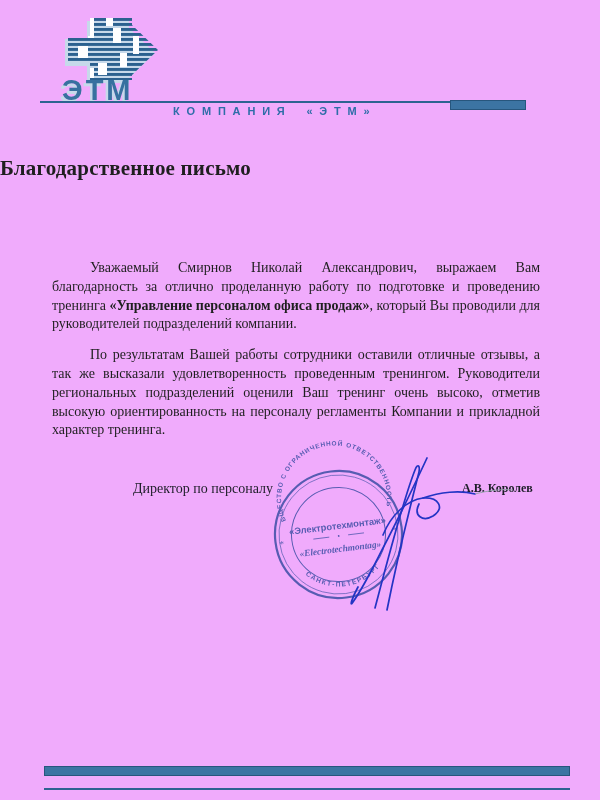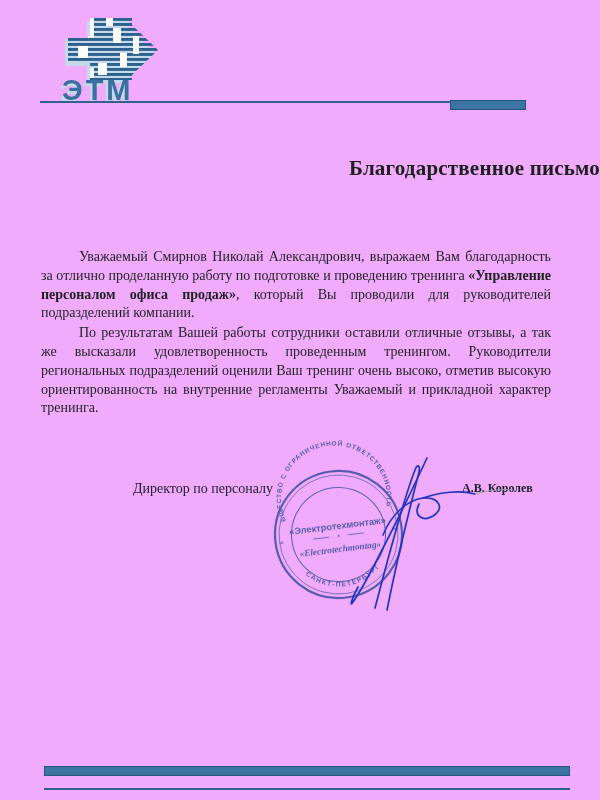--- a/index.html
+++ b/index.html
@@ -23,31 +23,31 @@
   }
   .company-caption{
     position:absolute;left:173px;top:105px;
     font-family:"Liberation Sans", sans-serif;
     font-size:11px;font-weight:bold;color:#2e6da8;
     letter-spacing:0.62em;word-spacing:0.45em;white-space:nowrap;
   }
   
   .letter-title{
     position:absolute;left:0;top:156px;width:600px;
-    text-align:right;
+    text-align:left;
     font-size:21px;font-weight:bold;color:#1f1f1f;
     letter-spacing:0.2px;
   }
   
   .letter-body{
     position:absolute;left:40px;top:247px;width:512px;
     font-size:14px;line-height:18.8px;color:#1f1f1f;
     text-align:justify;
   }
-  .letter-body p{margin:1px;text-indent:38px;}
+  .letter-body p{margin:12px;text-indent:38px;}
   
   .signature-role{
     position:absolute;left:133px;top:481px;
     font-size:14px;font-weight:normal;color:#1d1d28;white-space:nowrap;
   }
   .signature-name{
     position:absolute;left:462px;top:481px;
     font-size:12px;font-weight:bold;color:#1d1d28;white-space:nowrap;
   }
   .signature-date{
@@ -113,26 +113,27 @@
         <rect x="28" y="62" width="8" height="10"></rect>
       </g>
     </g>
 
     <text x="1.5" y="96.5" font-family="Liberation Sans, sans-serif" font-size="29" font-weight="bold" letter-spacing="3" fill="#c6d9ea">ЭТМ</text>
     <text x="4" y="94" font-family="Liberation Sans, sans-serif" font-size="29" font-weight="bold" letter-spacing="3" fill="#37719f">ЭТМ</text>
   </svg>
 
   <div class="header-rule"></div>
   <div class="header-accent-bar"></div>
+  <div class="company-caption">КОМПАНИЯ «ЭТМ»</div>
 
   <div class="letter-title">Благодарственное письмо</div>
 
   <div class="letter-body">
     <p><span>Уважаемый Смирнов Николай Александрович, выражаем Вам благодарность за отлично проделанную работу по подготовке и проведению тренинга </span><b>«Управление персоналом офиса продаж»</b><span>, который Вы проводили для руководителей подразделений компании.</span></p>
-    <p>По результатам Вашей работы сотрудники оставили отличные отзывы, а так же высказали удовлетворенность проведенным тренингом. Руководители региональных подразделений оценили Ваш тренинг очень высоко, отметив высокую ориентированность на внутренние регламенты Уважаемый и прикладной характер тренинга.</p>
+    <p>По результатам Вашей работы сотрудники оставили отличные отзывы, а так же высказали удовлетворенность проведенным тренингом. Руководители региональных подразделений оценили Ваш тренинг очень высоко, отметив высокую ориентированность на персоналу регламенты Компании и прикладной характер тренинга.</p>
   </div>
 
   <div class="signature-role">Директор по персоналу</div>
   <div class="signature-name">А.В. Королев</div>
 
   <svg class="stamp-svg" width="280" height="180" viewBox="0 0 280 180">
     <defs>
       <path id="arcTop" d="M 33.7,76.4 A 53,53 0 1 1 133.3,76.4"></path>
       <path id="arcBottom" d="M 34.6,112.3 A 52,52 0 0 0 132.4,112.3"></path>
     </defs>

